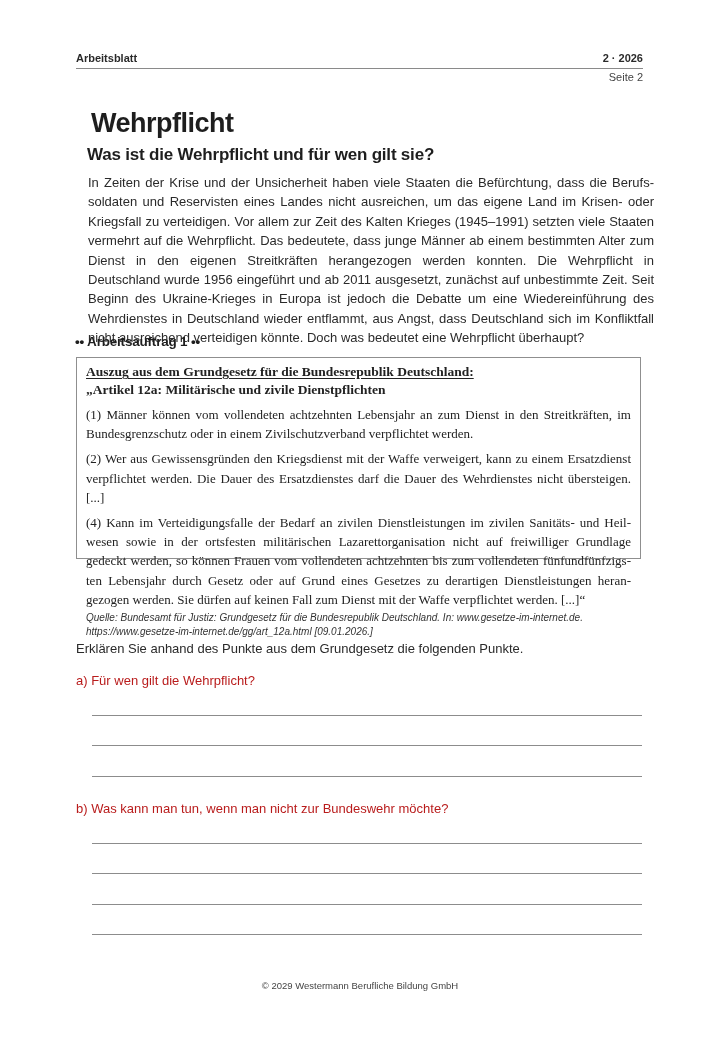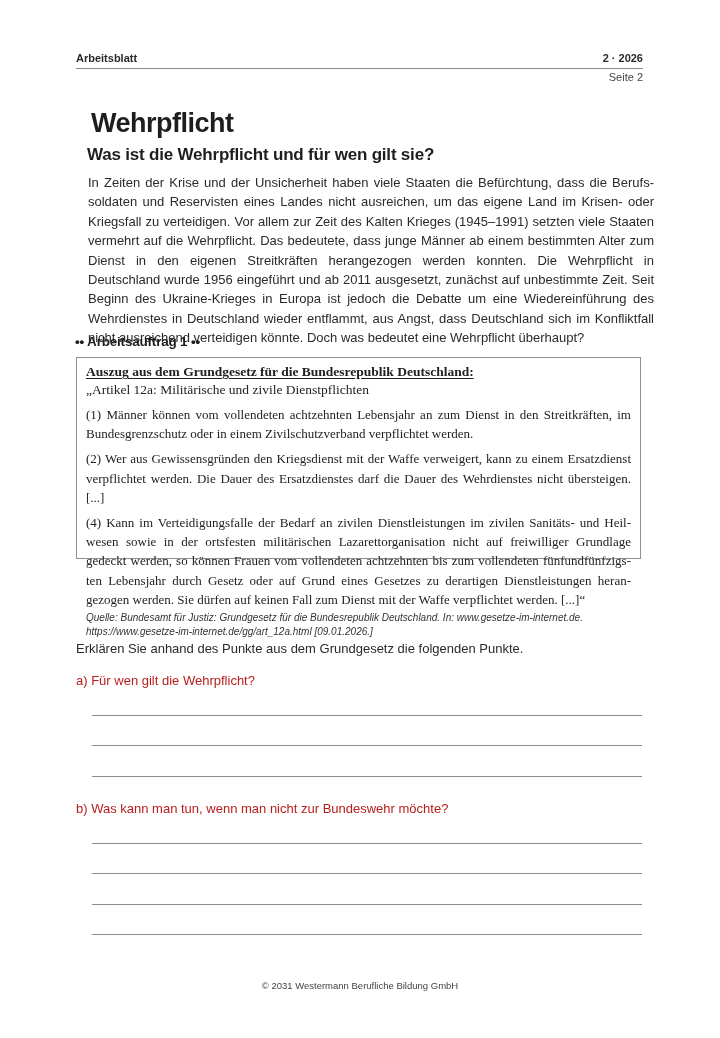--- a/index.html
+++ b/index.html
@@ -22,21 +22,21 @@
   }
 
   .task-heading { position: absolute; left: 75px; top: 334px; font-size: 13.5px; font-weight: bold; color: #1e1e1e; letter-spacing: -0.2px; }
 
   .excerpt-box {
     position: absolute; left: 76px; top: 357px; width: 565px; height: 202px;
     border: 1px solid #8f8f8f; box-sizing: border-box; padding: 5px 9px 0 9px;
     font-family: "Liberation Serif", serif; color: #222222;
   }
   .ex-title { font-size: 13.5px; font-weight: bold; text-decoration: underline; text-decoration-thickness: 1px; text-underline-offset: 2px; line-height: 18px; margin: 0; }
-  .ex-article { font-size: 13.5px; font-weight: normal; line-height: 18px; margin: 0 0 6px 0; }
+  .ex-article { font-size: 13.5px; font-weight: bold; line-height: 18px; margin: 0 0 6px 0; }
   .ex-par { font-size: 13px; line-height: 19.2px; text-align: justify; margin: 0 0 6px 0; }
   .ex-par.last { margin-bottom: 2px; }
   .ex-source { font-family: "Liberation Sans", sans-serif; font-style: italic; font-size: 10px; line-height: 14px; color: #333333; margin: 0; }
 
   .instruction { position: absolute; left: 76px; top: 641px; font-size: 13px; color: #2a2a2a; }
   .question { position: absolute; left: 76px; font-size: 13px; color: #b91c1c; }
   .q-a { top: 673px; }
   .q-b { top: 801px; }
 
   .answer-line { position: absolute; left: 92px; width: 550px; height: 0; border-top: 1px solid #8c8c8c; }
@@ -73,13 +73,13 @@
 <div class="answer-line" style="top:715px"></div>
 <div class="answer-line" style="top:745px"></div>
 <div class="answer-line" style="top:776px"></div>
 
 <div class="question q-b">b) Was kann man tun, wenn man nicht zur Bundeswehr möchte?</div>
 <div class="answer-line" style="top:843px"></div>
 <div class="answer-line" style="top:873px"></div>
 <div class="answer-line" style="top:904px"></div>
 <div class="answer-line" style="top:934px"></div>
 
-<div class="footer">© 2031 Westermann Berufliche Bildung GmbH</div>
+<div class="footer">© 2029 Westermann Berufliche Bildung GmbH</div>
 
 </body></html>

